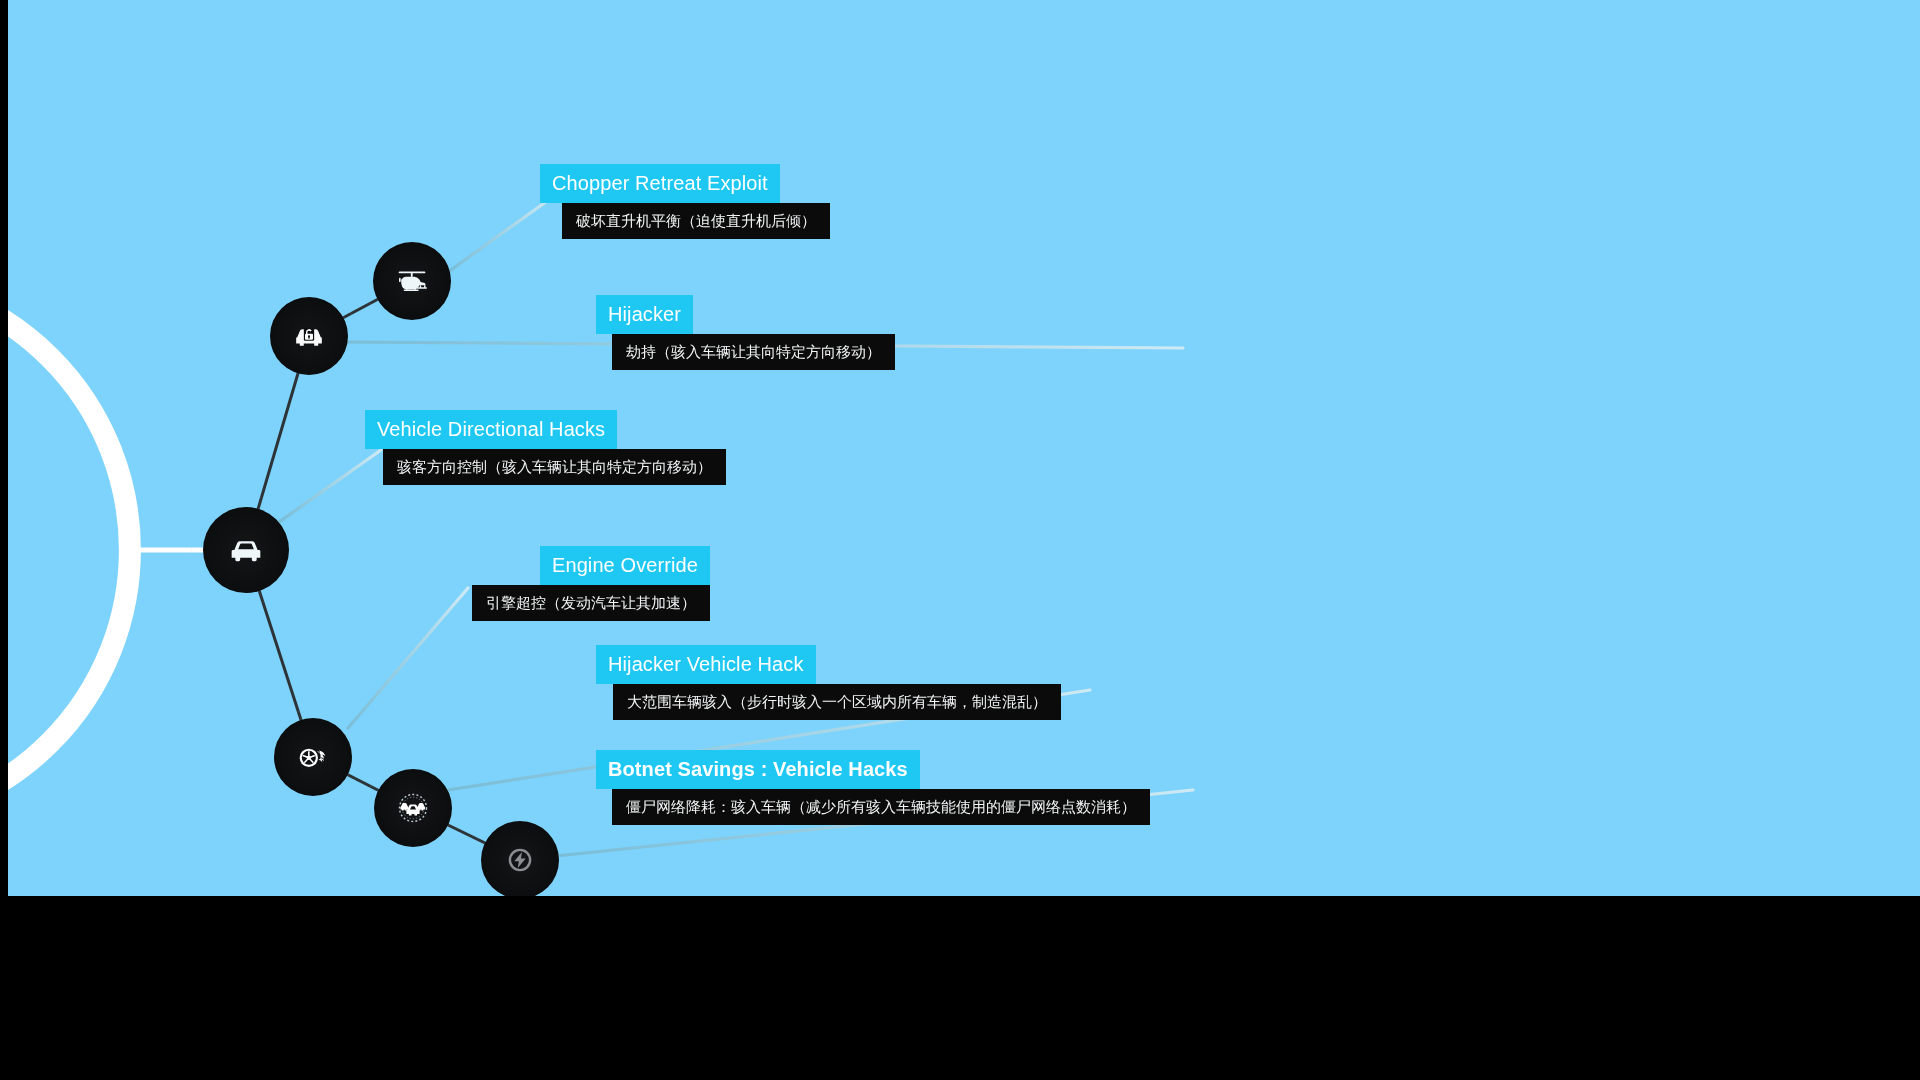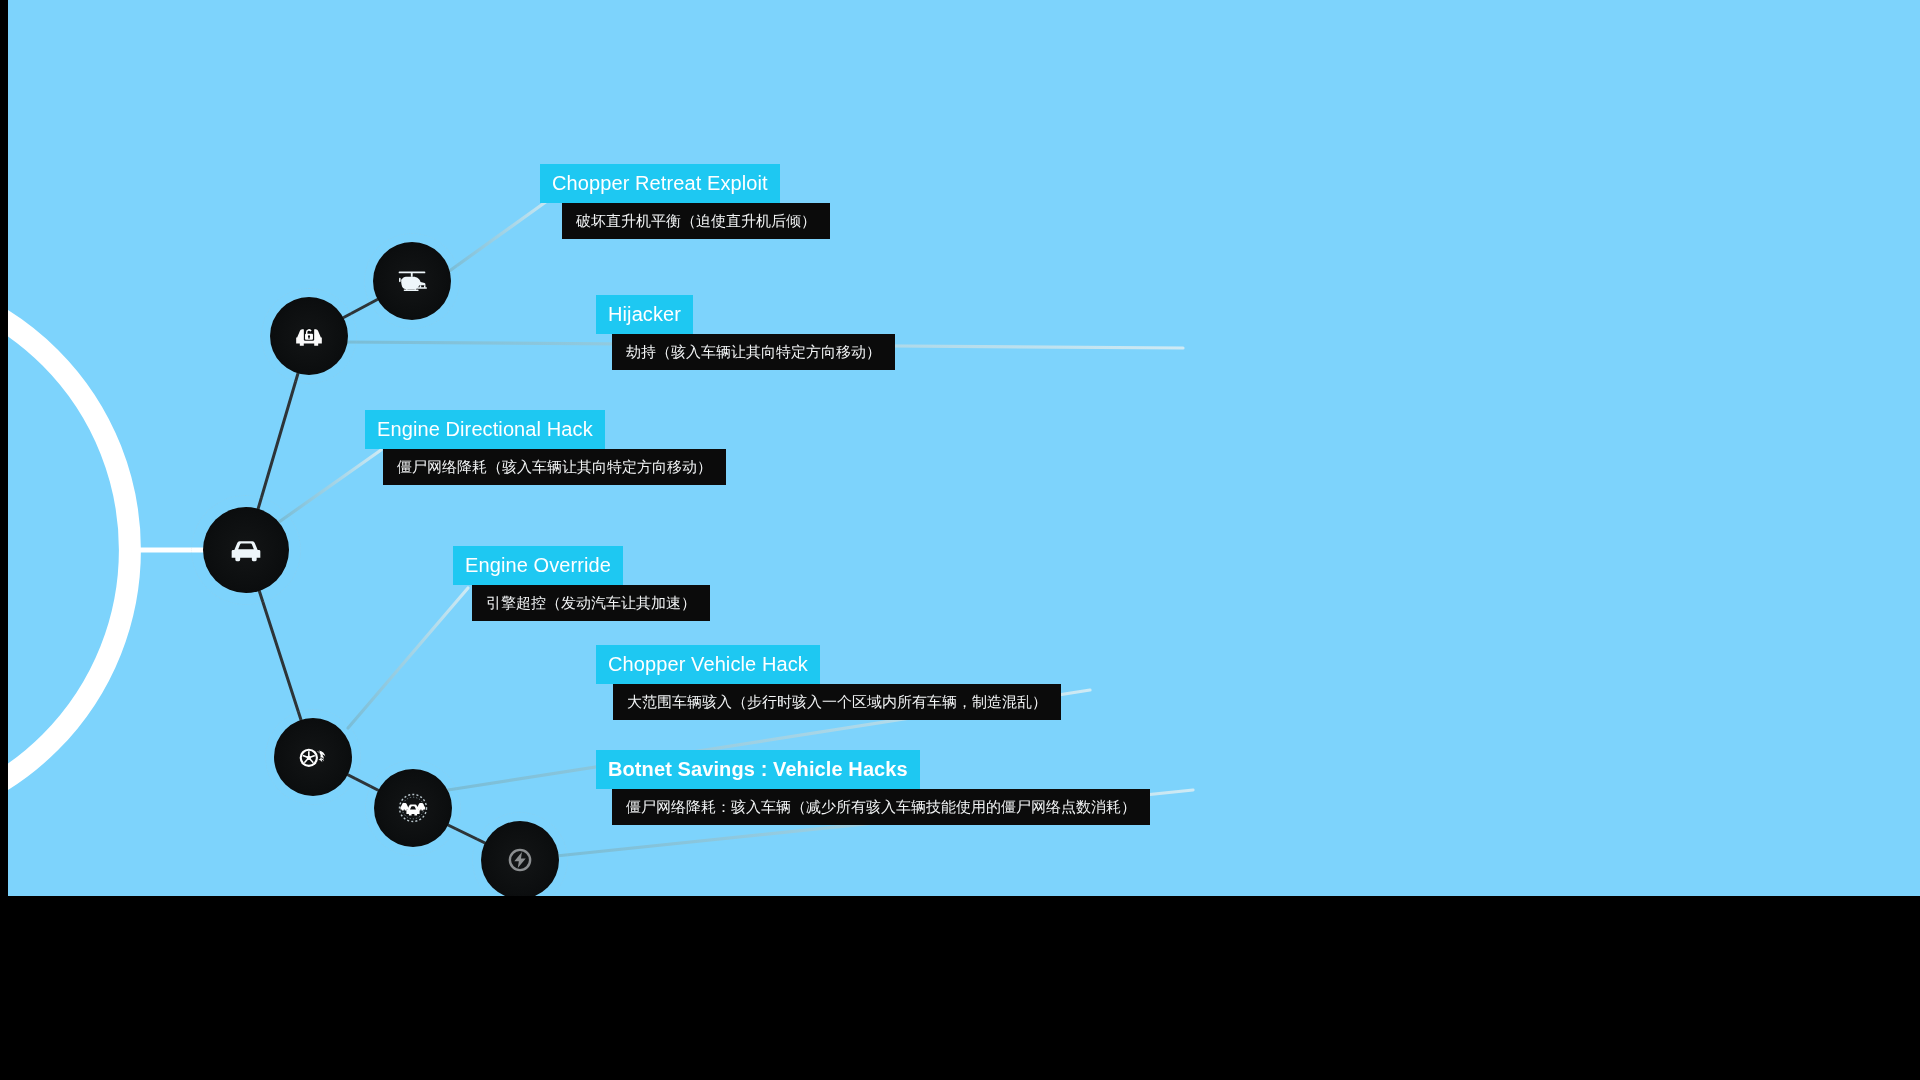--- a/index.html
+++ b/index.html
@@ -219,29 +219,29 @@
   <div id="cardLayer">
       <div class="card" style="left: 532px; top: 164px;">
         <span class="titlerow" style="padding-left: 0px;"><span class="title">Chopper Retreat Exploit</span></span>
         <span class="descrow" style="padding-left: 22px; text-align: center;"><span class="desc">破坏直升机平衡（迫使直升机后倾）</span></span>
       </div>
       <div class="card" style="left: 588px; top: 278px; margin-top: 17px;">
         <span class="titlerow" style="padding-left: 0px;"><span class="title">Hijacker</span></span>
         <span class="descrow" style="padding-left: 16px;"><span class="desc">劫持（骇入车辆让其向特定方向移动）</span></span>
       </div>
       <div class="card" style="left: 357px; top: 410px;">
-        <span class="titlerow" style="padding-left: 0px;"><span class="title">Engine Directional Hack</span></span>
-        <span class="descrow" style="padding-left: 18px;"><span class="desc">僵尸网络降耗（骇入车辆让其向特定方向移动）</span></span>
-      </div>
-      <div class="card" style="left: 445px; top: 546px;">
+        <span class="titlerow" style="padding-left: 0px;"><span class="title">Vehicle Directional Hacks</span></span>
+        <span class="descrow" style="padding-left: 18px;"><span class="desc">骇客方向控制（骇入车辆让其向特定方向移动）</span></span>
+      </div>
+      <div class="card" style="left: 445px; top: 546px; text-align: right;">
         <span class="titlerow" style="padding-left: 0px;"><span class="title">Engine Override</span></span>
         <span class="descrow" style="padding-left: 19px;"><span class="desc">引擎超控（发动汽车让其加速）</span></span>
       </div>
       <div class="card" style="left: 588px; top: 645px;">
-        <span class="titlerow" style="padding-left: 0px;"><span class="title">Chopper Vehicle Hack</span></span>
+        <span class="titlerow" style="padding-left: 0px;"><span class="title">Hijacker Vehicle Hack</span></span>
         <span class="descrow" style="padding-left: 17px;"><span class="desc">大范围车辆骇入（步行时骇入一个区域内所有车辆，制造混乱）</span></span>
       </div>
       <div class="card" style="left: 588px; top: 750px;">
         <span class="titlerow" style="padding-left: 0px; font-weight: bold;"><span class="title">Botnet Savings : Vehicle Hacks</span></span>
         <span class="descrow" style="padding-left: 16px;"><span class="desc">僵尸网络降耗：骇入车辆（减少所有骇入车辆技能使用的僵尸网络点数消耗）</span></span>
       </div>
     </div>
 
 </div>
 

